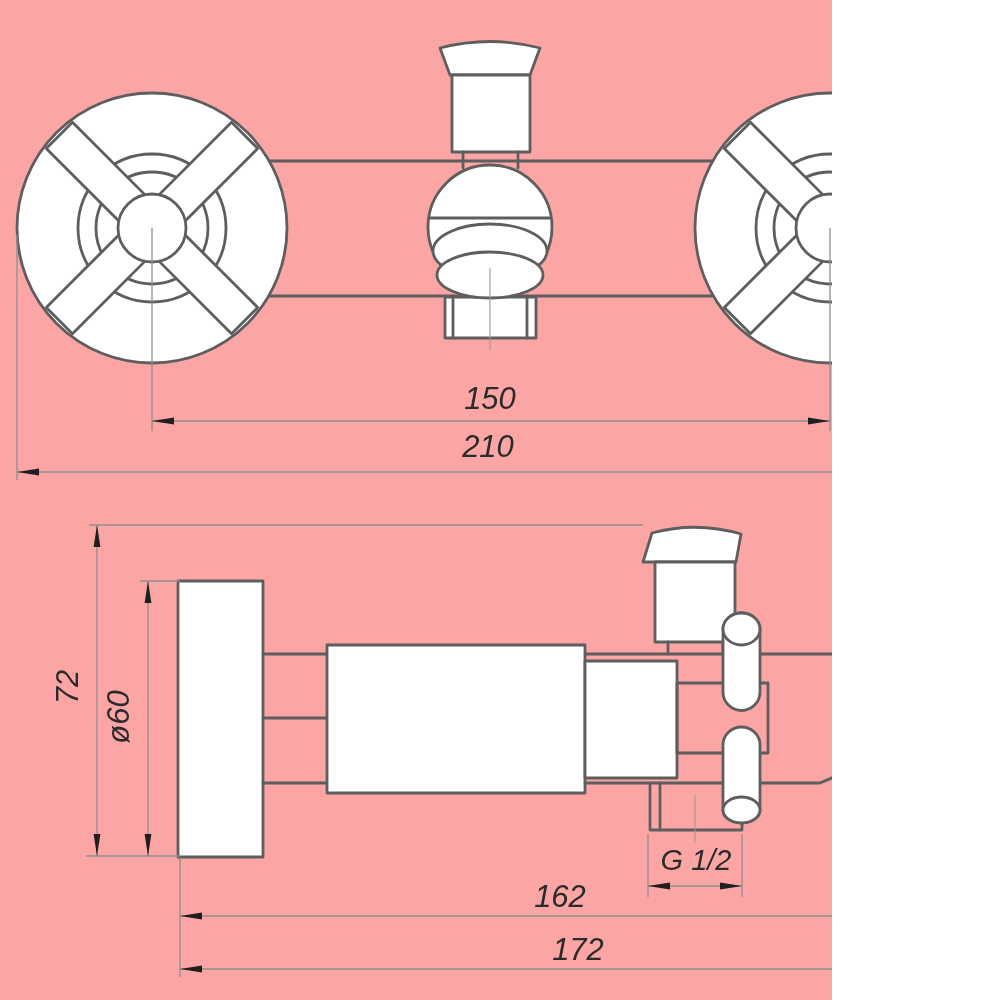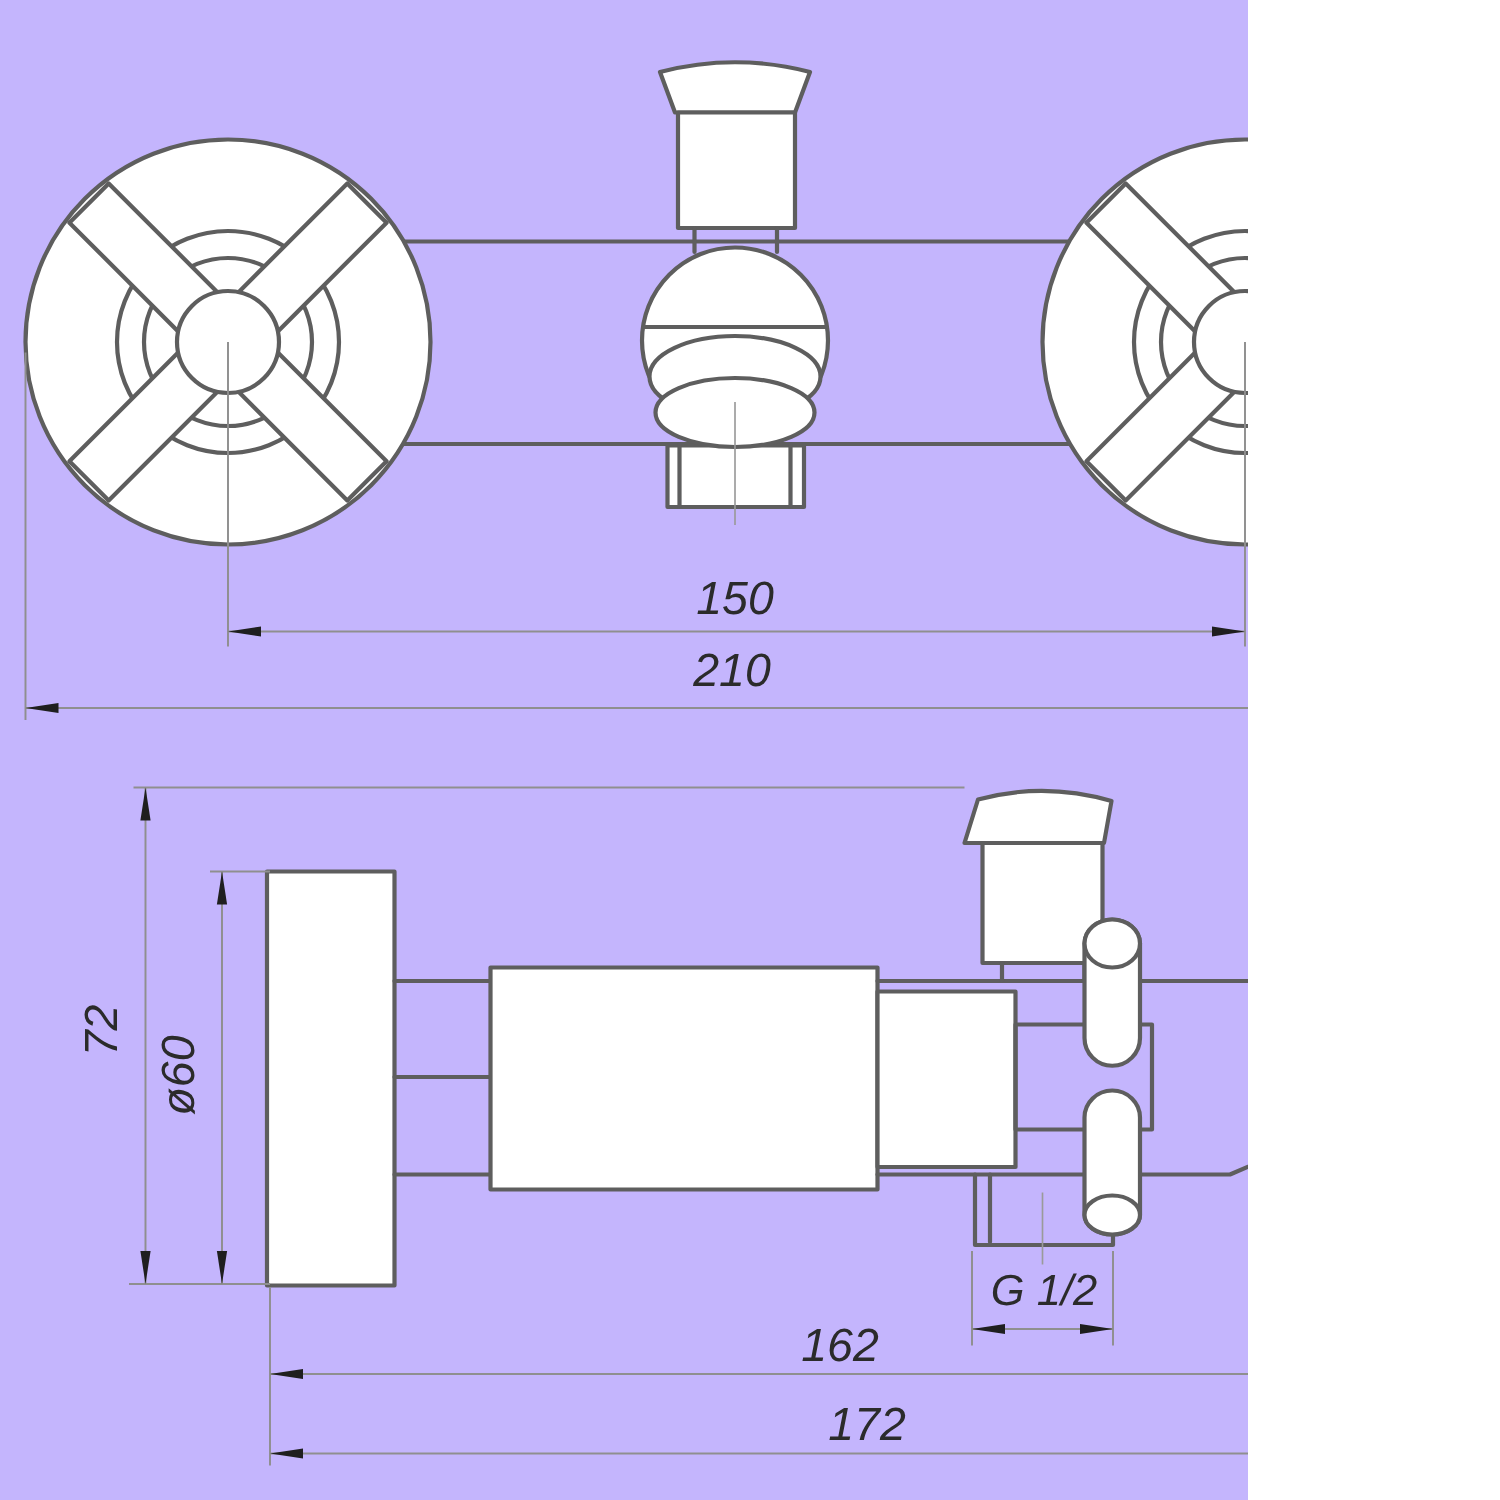--- a/index.html
+++ b/index.html
@@ -1,16 +1,16 @@
 <!DOCTYPE html>
 <html><head>
 <meta charset="utf-8">
 <style>
   html,body{margin:0;padding:0;background:#ffffff;}
-  .canvas{width:832px;height:1000px;background:#c4b5fd;position:relative;overflow:hidden;}
+  .canvas{width:832px;height:1000px;background:#fca5a5;position:relative;overflow:hidden;}
   svg{display:block;}
   .thick{stroke:#5e5e5e;stroke-width:2.8;fill:none;stroke-linecap:round;stroke-linejoin:round;}
   .thickf{stroke:#5e5e5e;stroke-width:2.8;fill:#ffffff;stroke-linejoin:round;}
   .thin{stroke:#8f8f8f;stroke-width:1.3;fill:none;}
   .cline{stroke:#9a9a9a;stroke-width:1.1;fill:none;}
   .arrow{fill:#1f1f1f;stroke:none;}
   .dim-text{font-family:"Liberation Sans","DejaVu Sans",sans-serif;font-style:italic;
             font-size:31px;fill:#2b2b2b;text-anchor:middle;}
   .dim-text-sm{font-size:29px;}
 </style>

